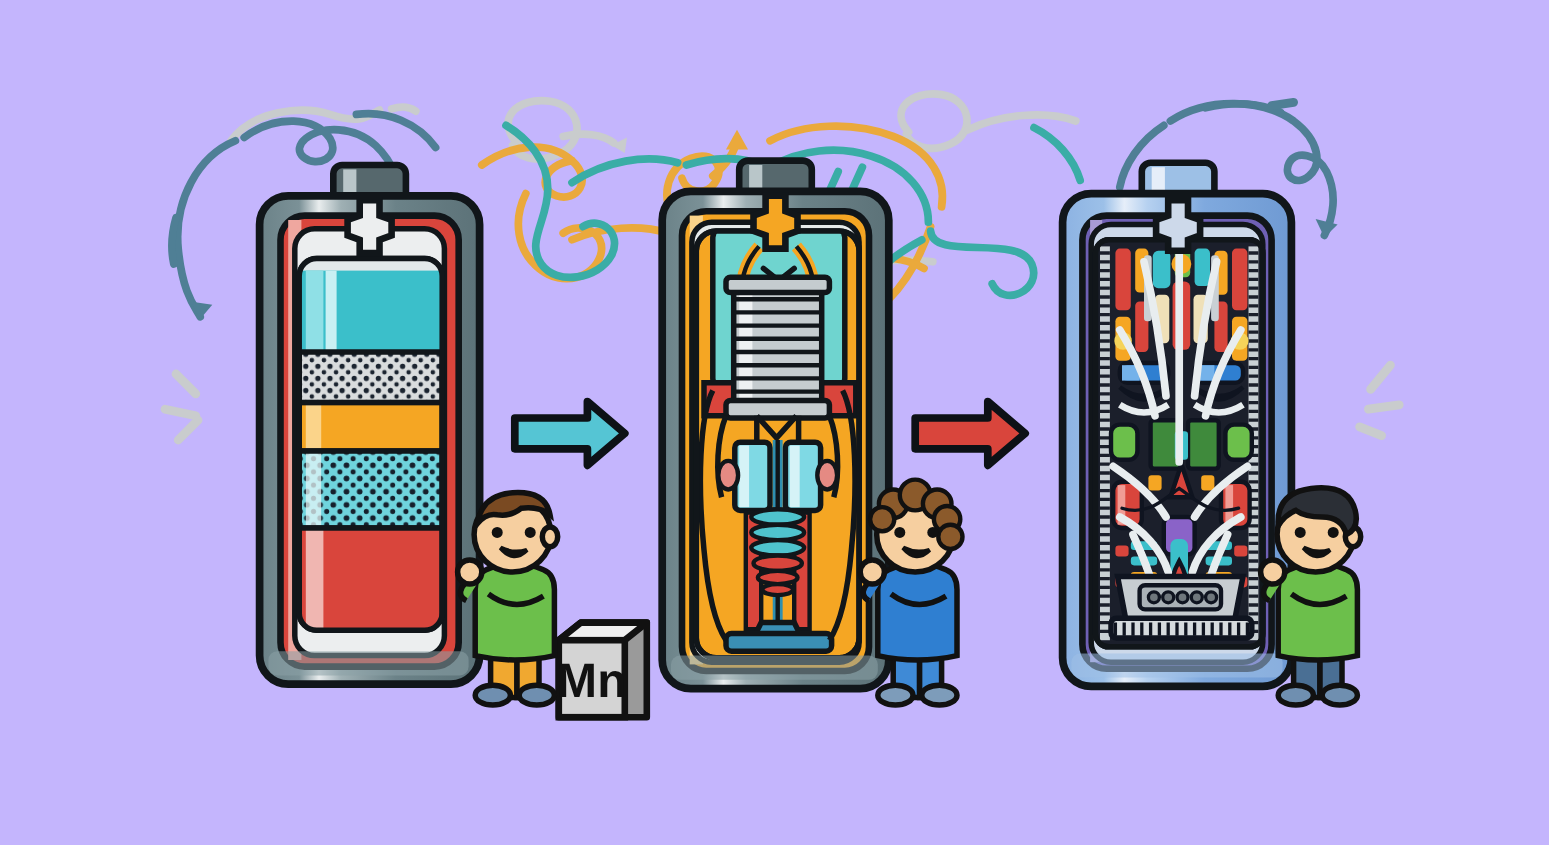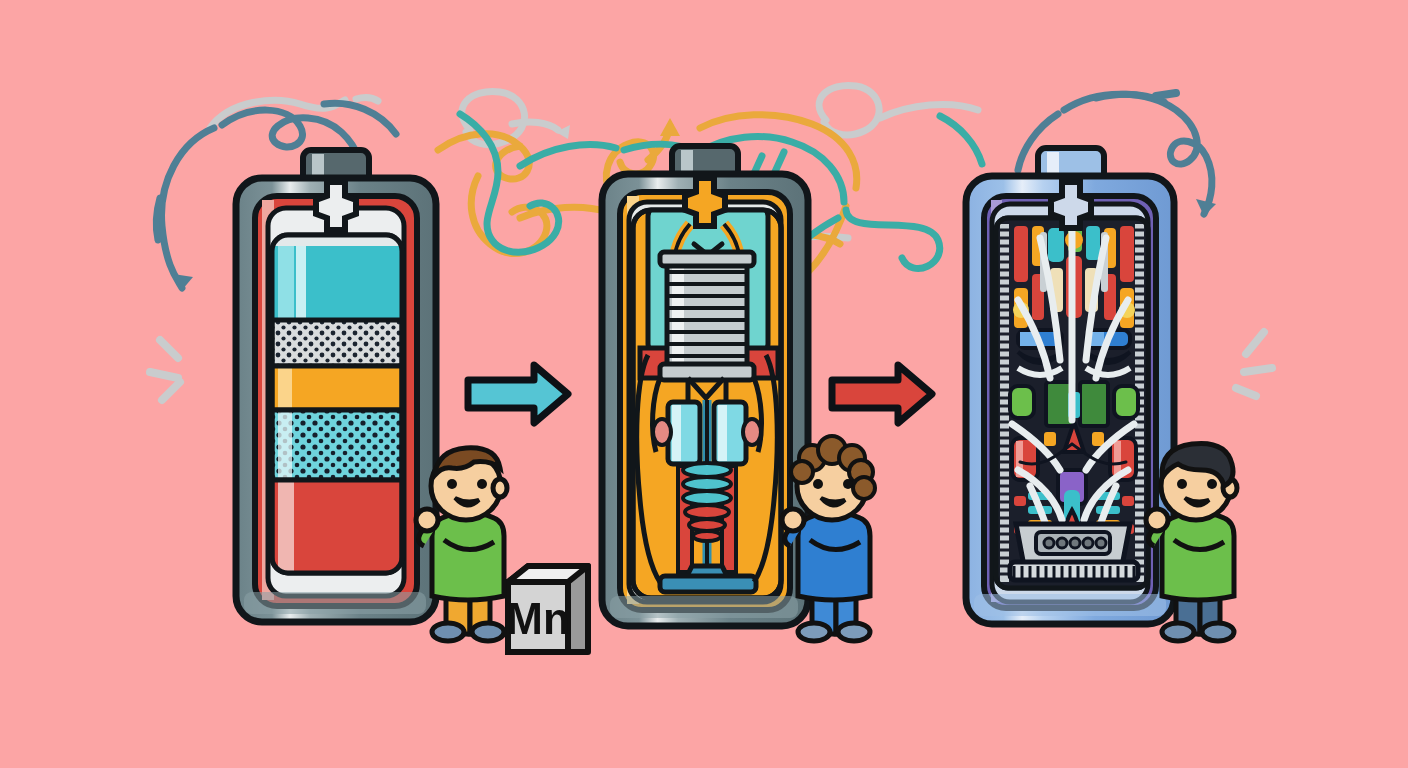--- a/index.html
+++ b/index.html
@@ -1,17 +1,17 @@
 <!DOCTYPE html>
 <html><head>
 <meta charset="utf-8">
 <style>
   html,body{margin:0;padding:0;background:#fff;}
   body{width:1408px;height:768px;overflow:hidden;font-family:"Liberation Sans",sans-serif;}
-  #stage{position:relative;width:1408px;height:768px;background:#fca5a5;}
+  #stage{position:relative;width:1408px;height:768px;background:#c4b5fd;}
   #stage svg{position:absolute;left:0;top:0;}
 </style>
 </head>
 <body style="background: rgb(255, 255, 255);">
 
 <div id="stage">
 
 <svg width="1408" height="768" viewBox="0 0 1408 768" xmlns="http://www.w3.org/2000/svg">
   <defs>
     <pattern id="dotsDark" width="11" height="11" patternUnits="userSpaceOnUse">

